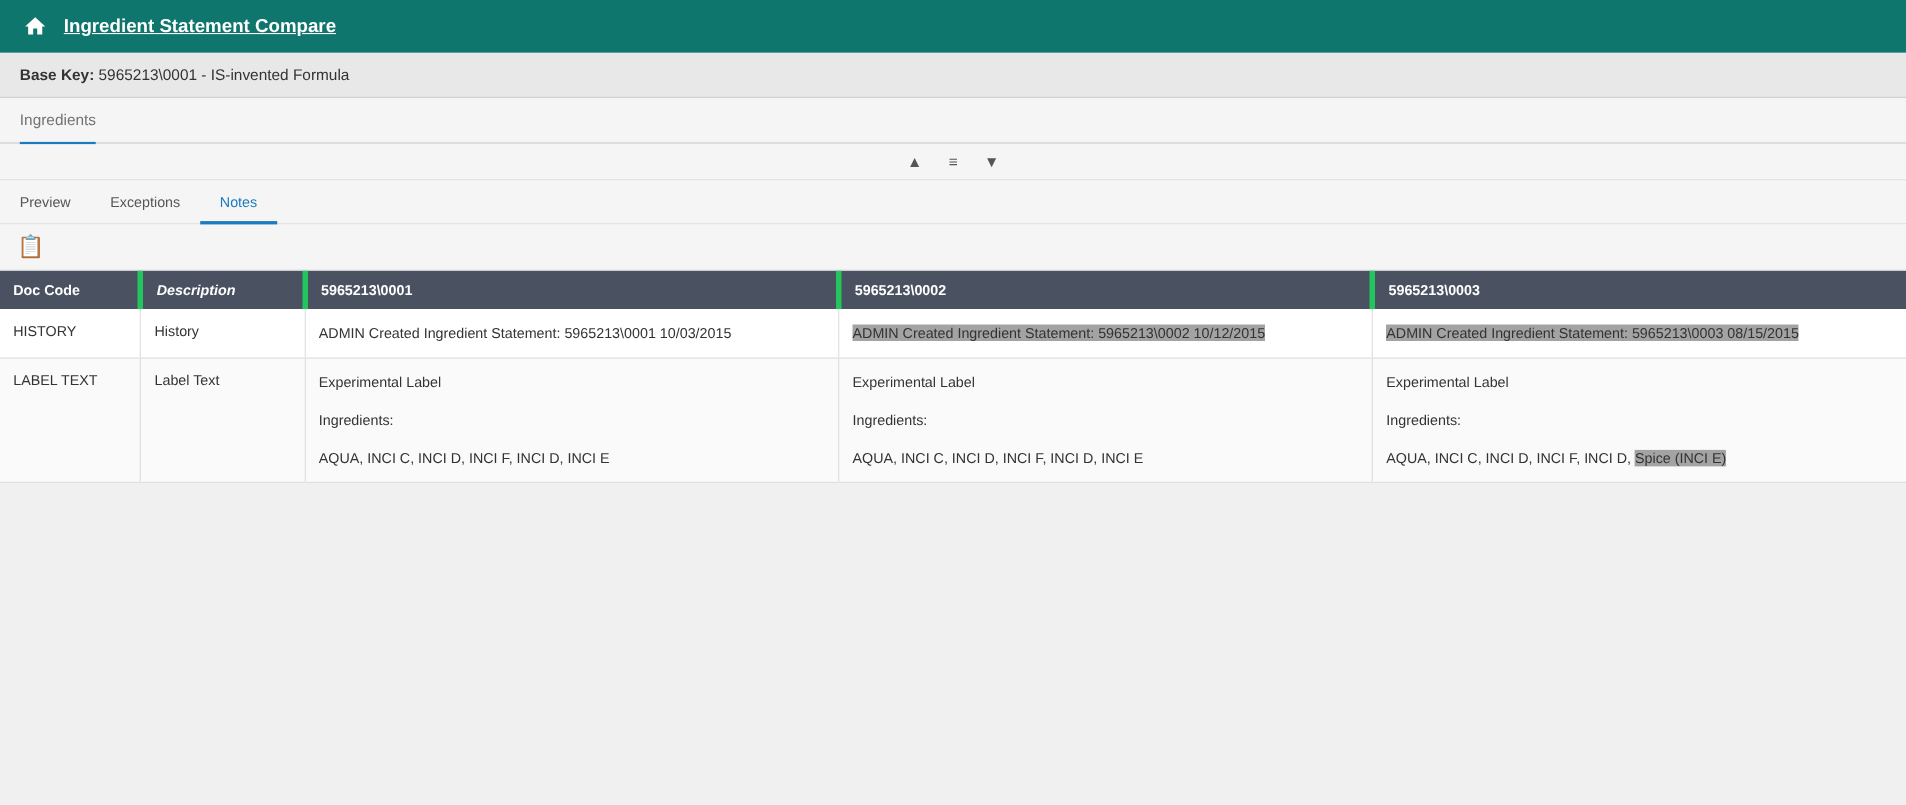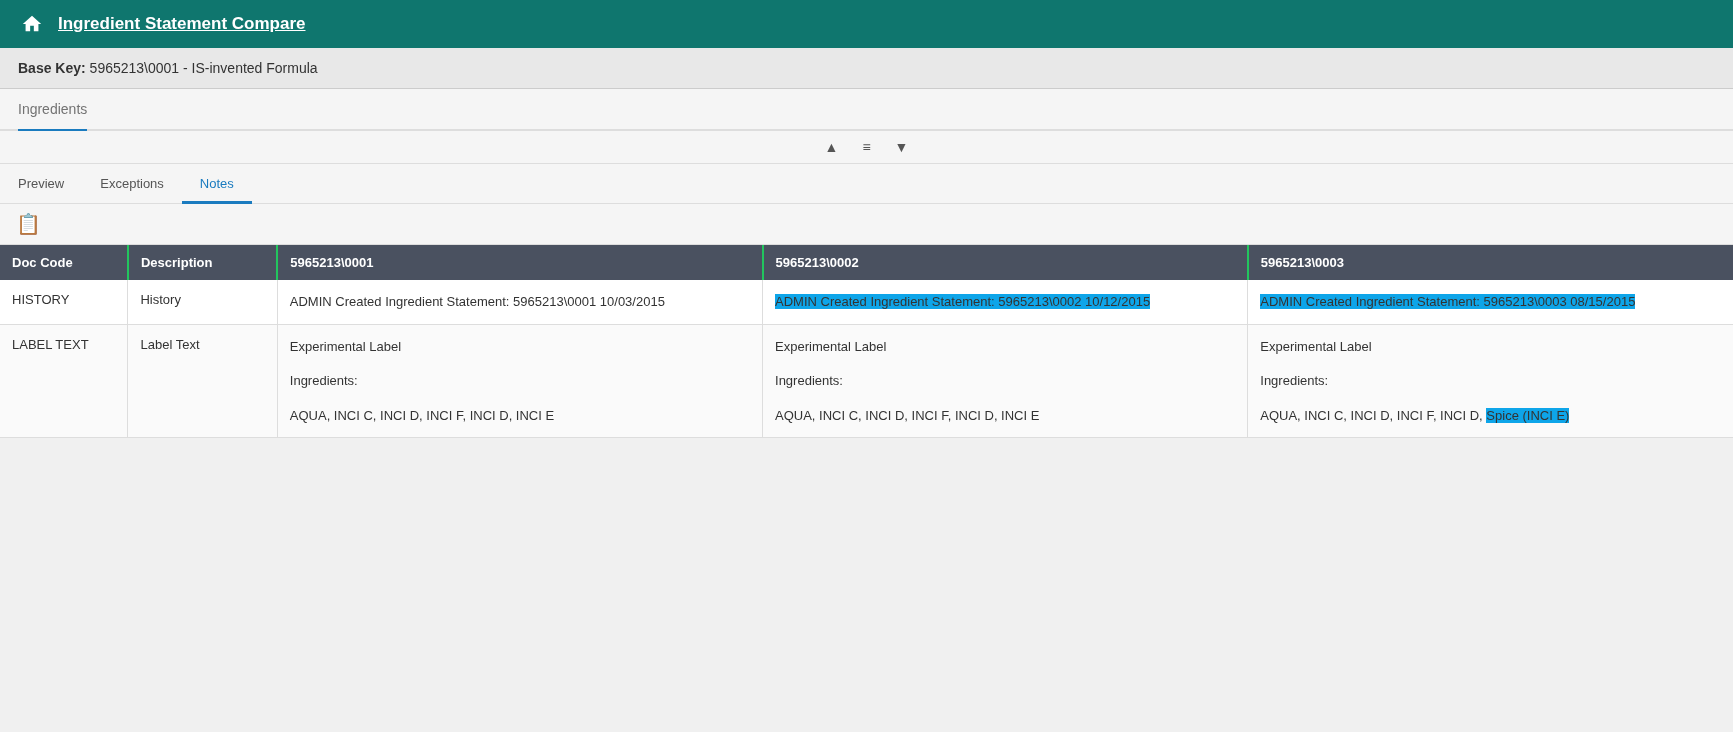--- a/index.html
+++ b/index.html
@@ -114,46 +114,46 @@
     }
     thead tr {
       background: #4a5160;
       color: white;
     }
     thead th {
       padding: 10px 12px;
       text-align: left;
       font-size: 13px;
       font-weight: 600;
-      border-right: 2px solid #22c55e;
+      border-right: 5px solid #22c55e;
     }
     thead th:last-child { border-right: none; }
 
     tbody tr {
       border-bottom: 1px solid #ddd;
       vertical-align: top;
     }
     tbody tr:nth-child(even) { background: #fafafa; }
     tbody tr:nth-child(odd) { background: #fff; }
     tbody td {
       padding: 12px 12px;
       font-size: 13px;
       border-right: 1px solid #ddd;
       vertical-align: top;
       min-height: 80px;
     }
     tbody td:last-child { border-right: none; }
 
     .highlight-yellow {
-      background-color: #0ea5e9;
+      background-color: #a3a3a3;
     }
 
     
     .col-doccode { width: 120px; }
-    .col-desc { width: 140px; }
+    .col-desc { width: 140px; font-style: italic; }
     .col-v1 { width: 28%; }
     .col-v2 { width: 28%; }
     .col-v3 { width: 28%; }
 
     .cell-text { line-height: 1.5; }
   </style>
 </head>
 <body>
 
 <div class="header">

